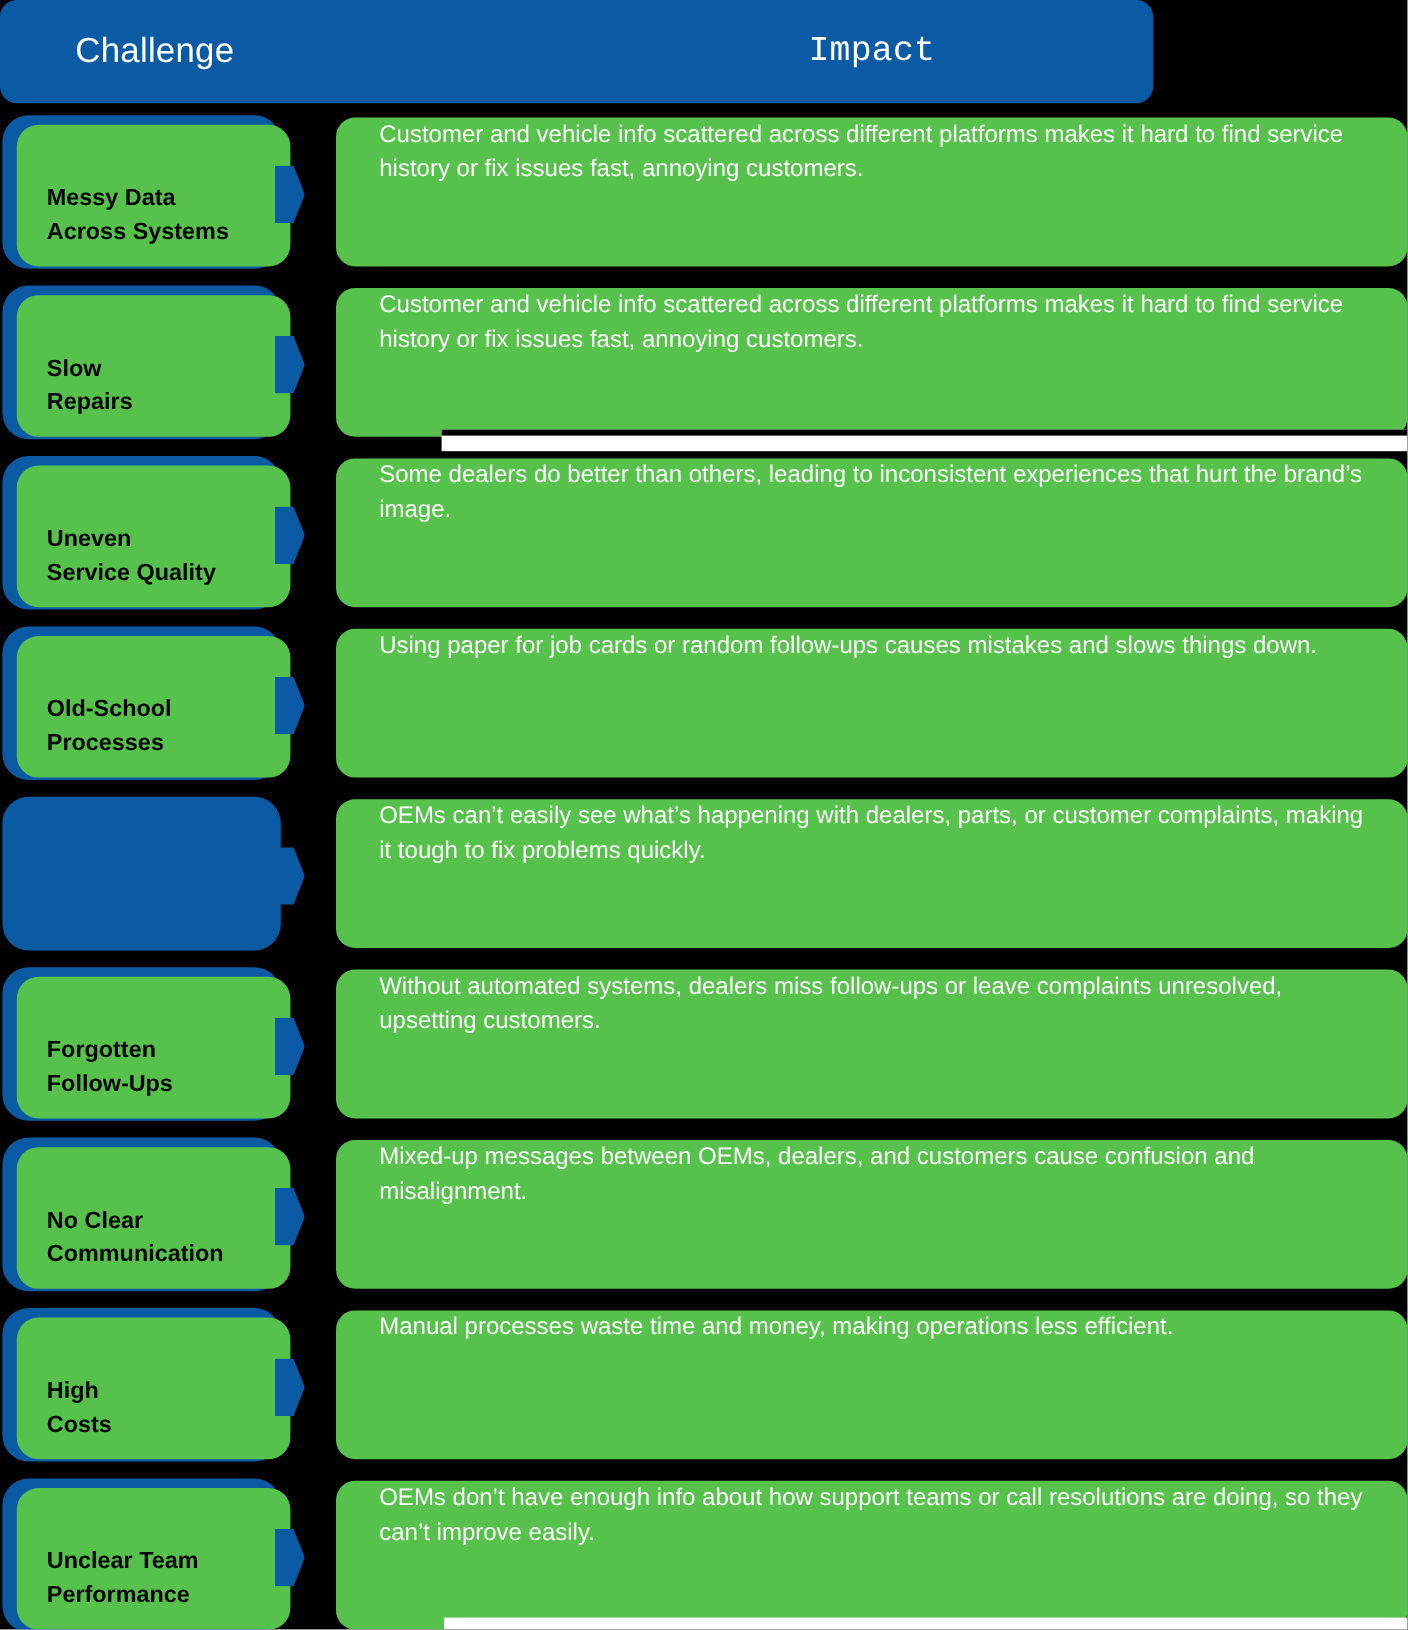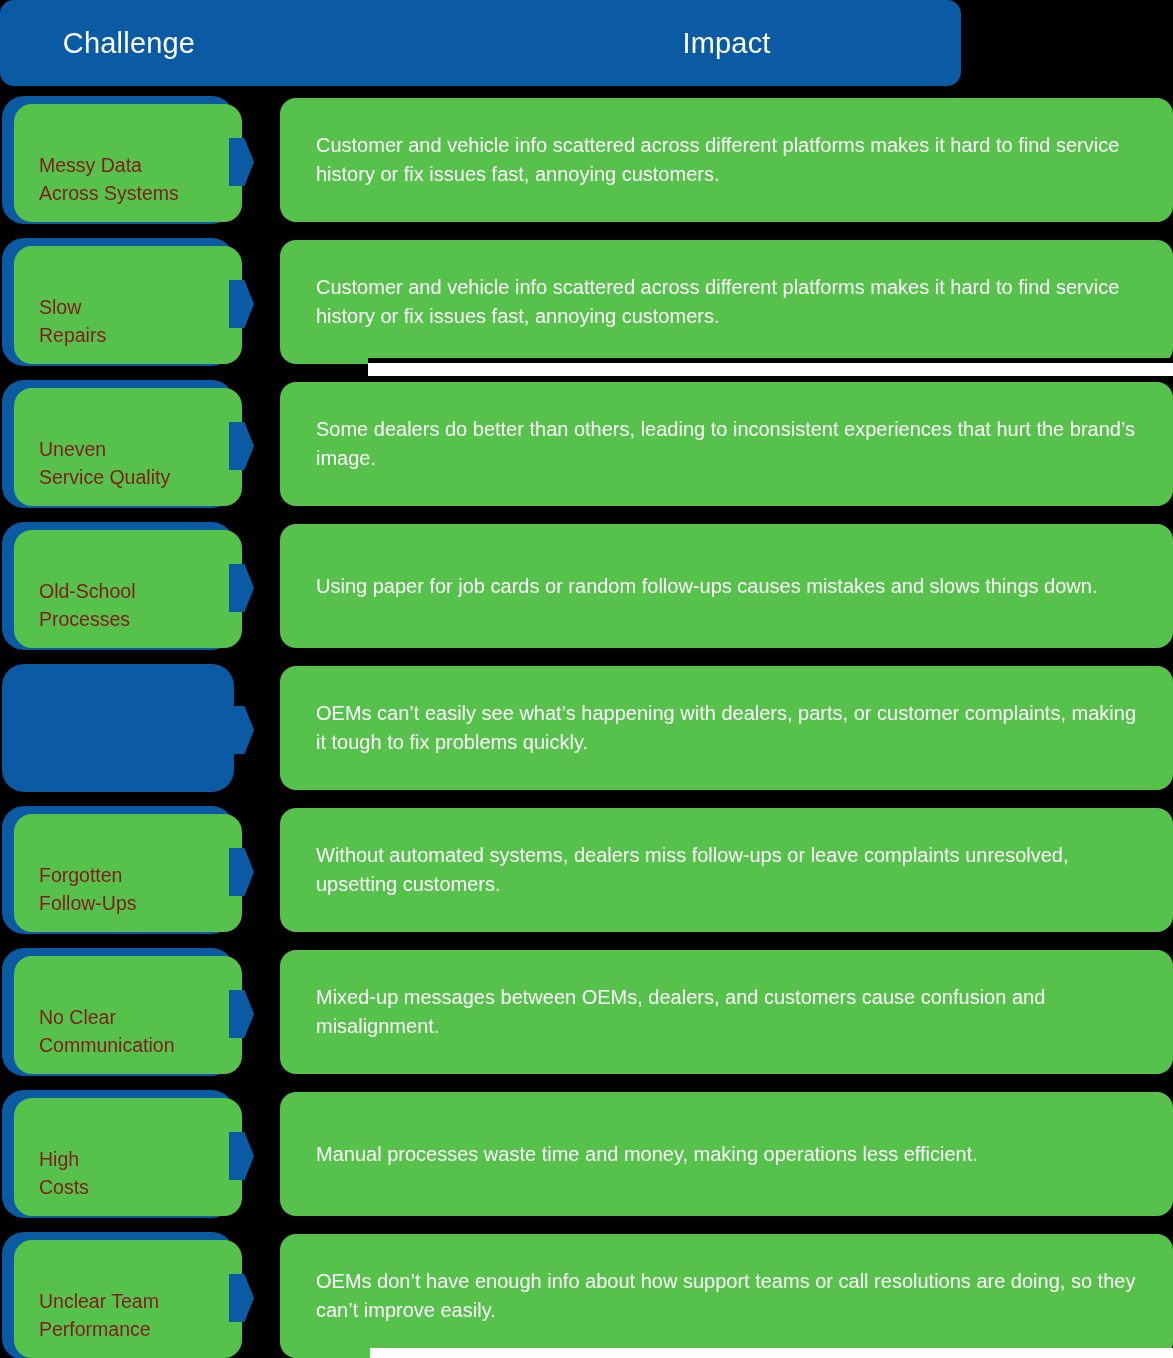--- a/index.html
+++ b/index.html
@@ -36,21 +36,21 @@
     height: 86px;
     line-height: 86px;
     text-align: center;
     color: #ffffff;
     font-size: 29px;
     font-weight: 400;
     letter-spacing: 0.2px;
     white-space: nowrap;
   }
   .header-cell.challenge { left: 0;   width: 258px; }
-  .header-cell.impact    { left: 280px; width: 893px; }
+  .header-cell.impact    { left: 280px; width: 893px; font-family: Liberation Mono, monospace; }
 
   
   .row {
     position: absolute;
     left: 0;
     width: 1173px;
     height: 142px;
   }
 
   
@@ -72,24 +72,24 @@
     height: 118px;
     background: #56c24c;
     border-radius: 18px;
     box-sizing: border-box;
     display: flex;
     flex-direction: column;
     justify-content: center;
     padding: 0 0 0 25px;
   }
   .challenge-text {
-    color: #7f1d1d;
+    color: #000000;
     font-size: 19.5px;
     line-height: 28px;
-    font-weight: 400;
+    font-weight: 700;
     white-space: pre-line;
     margin-top: 32px;
   }
 
   
   .chevron {
     position: absolute;
     left: 229px;
     top: 42px;
     width: 25px;
@@ -103,21 +103,21 @@
     position: absolute;
     left: 280px;
     top: 2px;
     width: 893px;
     height: 124px;
     background: #56c24c;
     border-radius: 16px;
     box-sizing: border-box;
     display: flex;
     flex-direction: column;
-    justify-content: center;
+    justify-content: flex-start;
     padding: 0 24px 0 36px;
   }
   .impact-text {
     color: #ffffff;
     font-size: 20px;
     line-height: 29px;
     font-weight: 400;
   }
 
   

